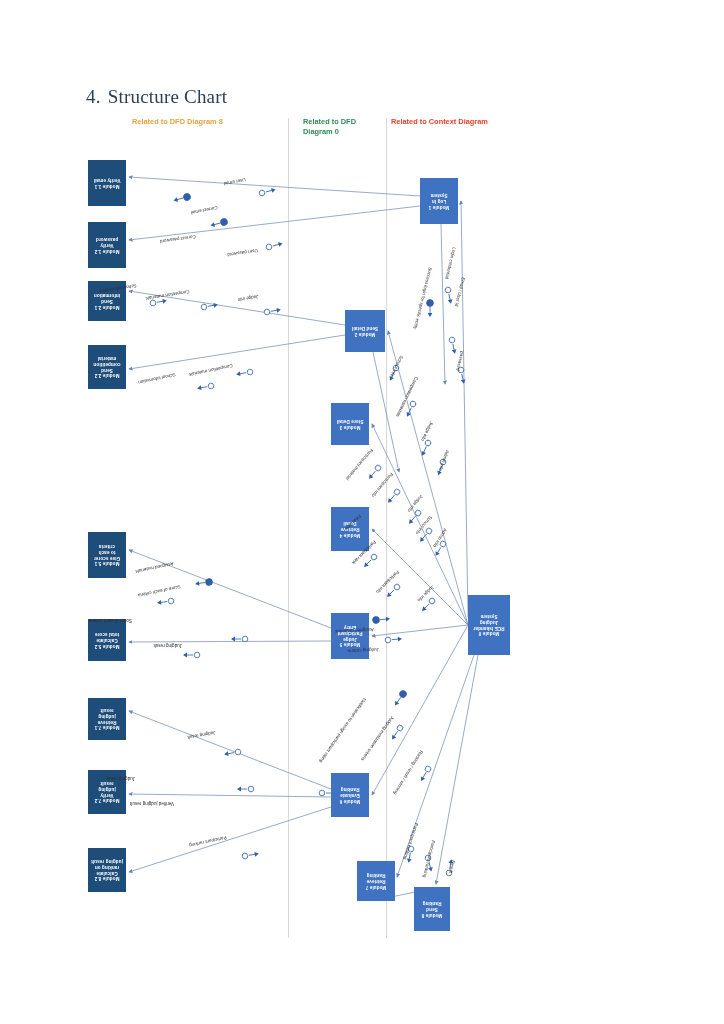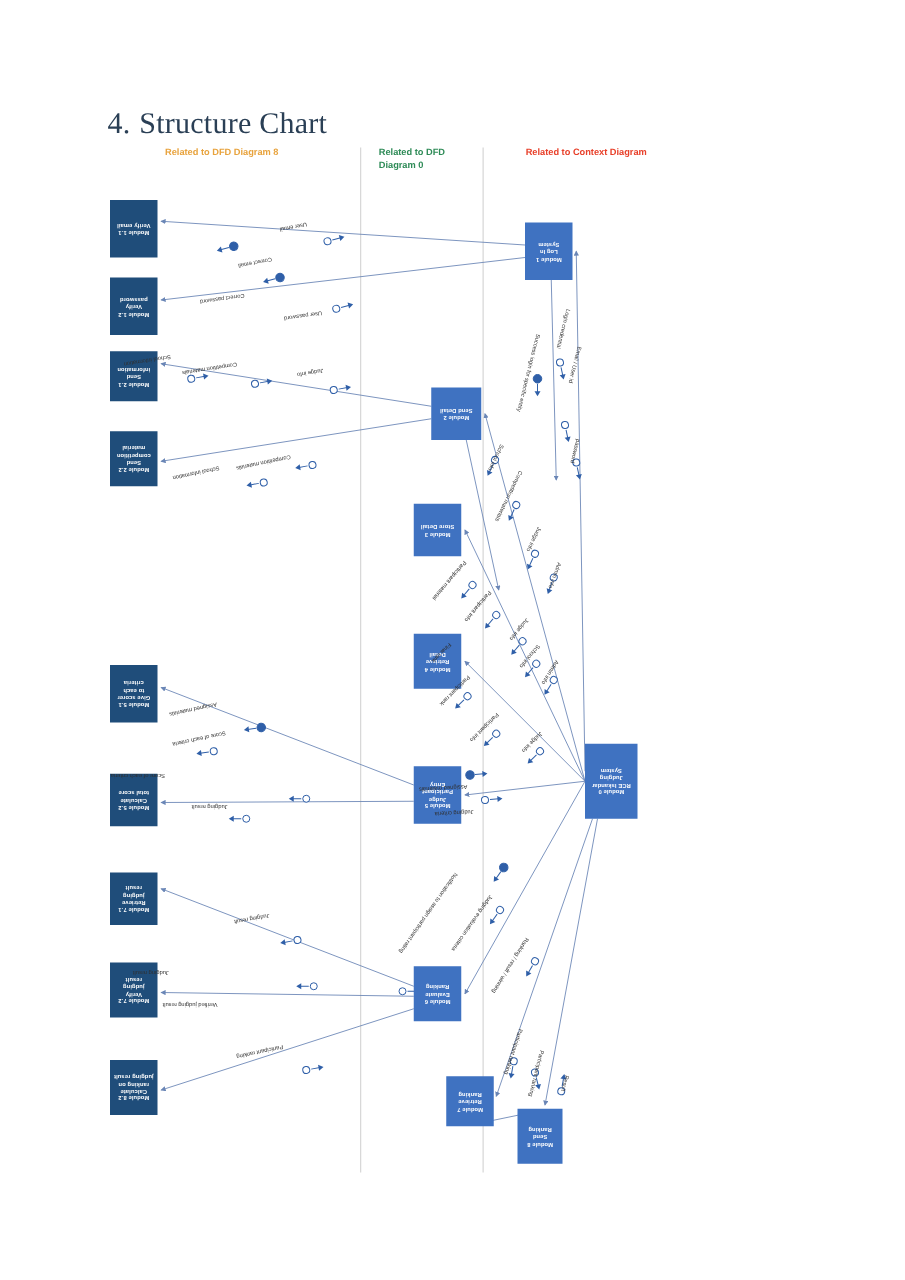--- a/index.html
+++ b/index.html
@@ -10,38 +10,38 @@
     overflow:hidden;
     position:relative;
   }
   #stage{position:absolute;left:0;top:0;width:724px;height:1024px;}
 
   
   .title{
     position:absolute;
     left:86px; top:86px;
     font-family:"Liberation Serif", serif;
-    font-size:24px;
+    font-size:19px;
     color:#2a3f55;
     letter-spacing:.2px;
     white-space:nowrap;
   }
   .title .num{margin-right:7px;}
 
   
   .legend{
     position:absolute;
     font-size:7.4px;
     font-weight:bold;
     line-height:1.35;
     white-space:pre-line;
   }
   .legend.l1{left:132px; top:117px; color:#e8a33d;}
   .legend.l2{left:303px; top:117px; color:#2e8b57; width:70px;}
-  .legend.l3{left:404px; top:117px; color:#e8402a; width:130px;text-align:center;}
+  .legend.l3{left:391px; top:117px; color:#e8402a; width:130px;}
 
   
   .divider{
     position:absolute;
     width:1px;
     background:#d8d8d8;
     top:118px;
     height:820px;
   }
   .divider.d1{left:288px;}

